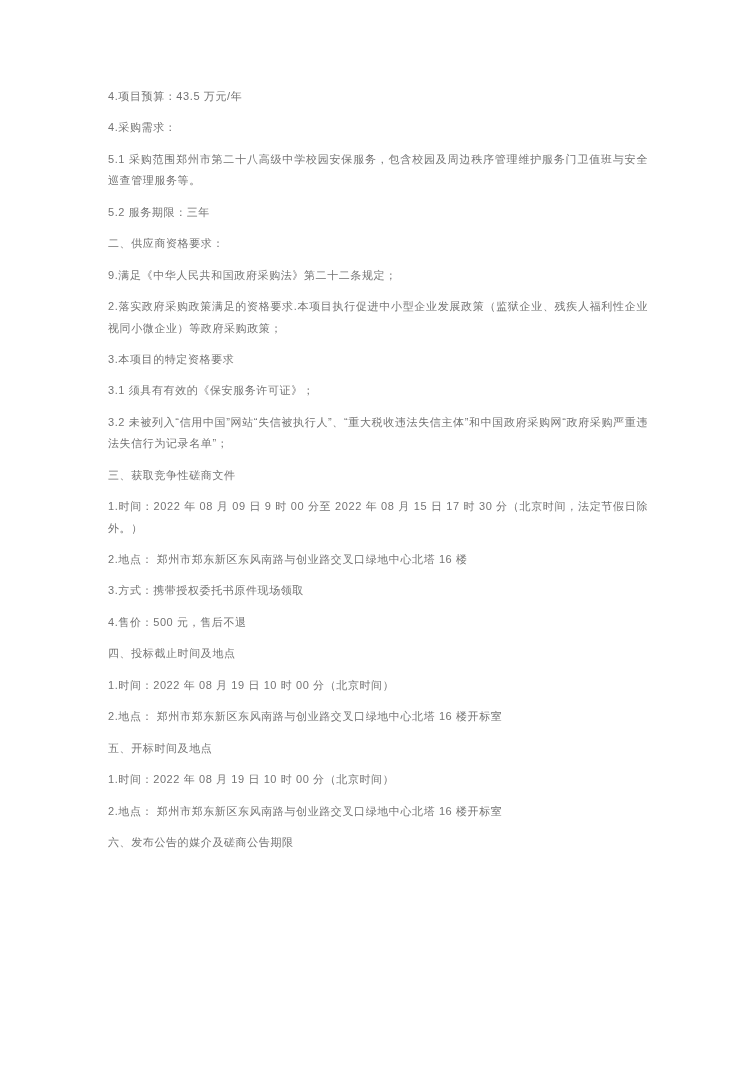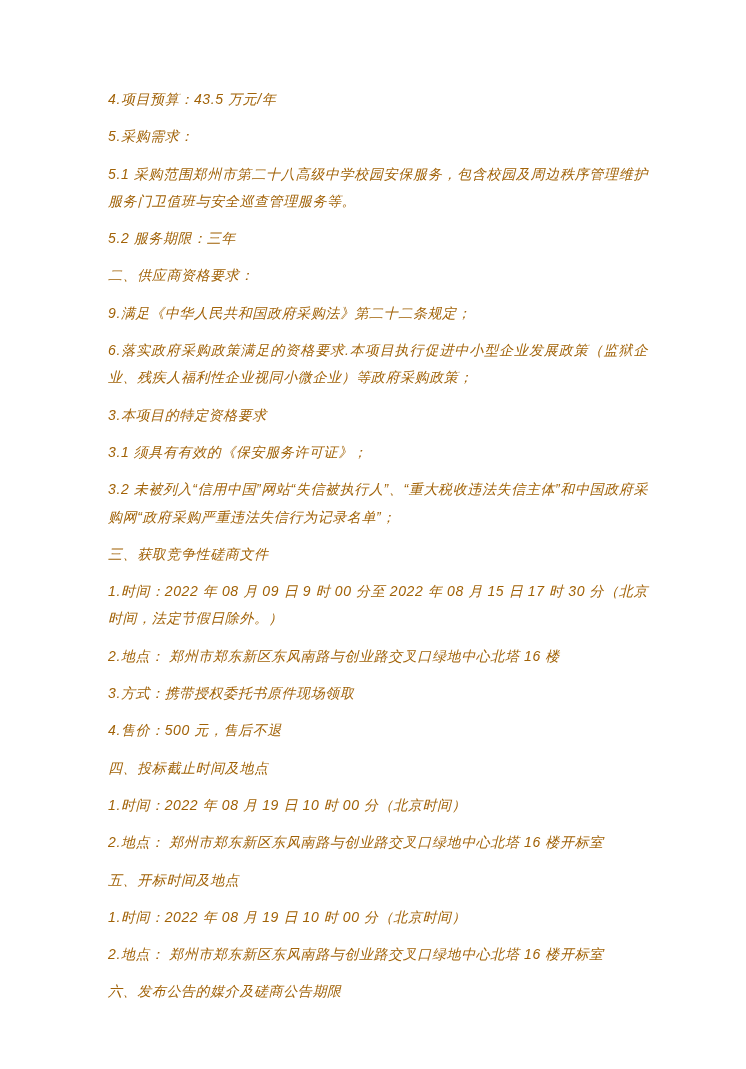--- a/index.html
+++ b/index.html
@@ -23,45 +23,44 @@
     height: 1069px;
     background: #ffffff;
   }
   .doc-body {
     position: absolute;
     left: 108px;
     top: 86px;
     width: 540px;
   }
   .para {
-    font-size: 14px;
+    font-size: 11px;
     line-height: 1.95;
     letter-spacing: 0.6px;
     margin: 0 0 10px 0;
-    color: #a16207;
+    color: #737373;
     text-align: justify;
     word-break: break-all;
-    font-style: italic;
   }
   .para.heading {
     font-weight: normal;
   }
 </style>
 </head>
 <body>
 
 <div class="page">
   <div class="doc-body">
     <p class="para">4.项目预算：43.5 万元/年</p>
-    <p class="para">5.采购需求：</p>
+    <p class="para">4.采购需求：</p>
     <p class="para">5.1 采购范围郑州市第二十八高级中学校园安保服务，包含校园及周边秩序管理维护服务门卫值班与安全巡查管理服务等。</p>
     <p class="para">5.2 服务期限：三年</p>
     <p class="para heading">二、供应商资格要求：</p>
     <p class="para">9.满足《中华人民共和国政府采购法》第二十二条规定；</p>
-    <p class="para">6.落实政府采购政策满足的资格要求.本项目执行促进中小型企业发展政策（监狱企业、残疾人福利性企业视同小微企业）等政府采购政策；</p>
+    <p class="para">2.落实政府采购政策满足的资格要求.本项目执行促进中小型企业发展政策（监狱企业、残疾人福利性企业视同小微企业）等政府采购政策；</p>
     <p class="para">3.本项目的特定资格要求</p>
     <p class="para">3.1 须具有有效的《保安服务许可证》；</p>
     <p class="para">3.2 未被列入“信用中国”网站“失信被执行人”、“重大税收违法失信主体”和中国政府采购网“政府采购严重违法失信行为记录名单”；</p>
     <p class="para heading">三、获取竞争性磋商文件</p>
     <p class="para">1.时间：2022 年 08 月 09 日 9 时 00 分至 2022 年 08 月 15 日 17 时 30 分（北京时间，法定节假日除外。）</p>
     <p class="para">2.地点： 郑州市郑东新区东风南路与创业路交叉口绿地中心北塔 16 楼</p>
     <p class="para">3.方式：携带授权委托书原件现场领取</p>
     <p class="para">4.售价：500 元，售后不退</p>
     <p class="para heading">四、投标截止时间及地点</p>
     <p class="para">1.时间：2022 年 08 月 19 日 10 时 00 分（北京时间）</p>

